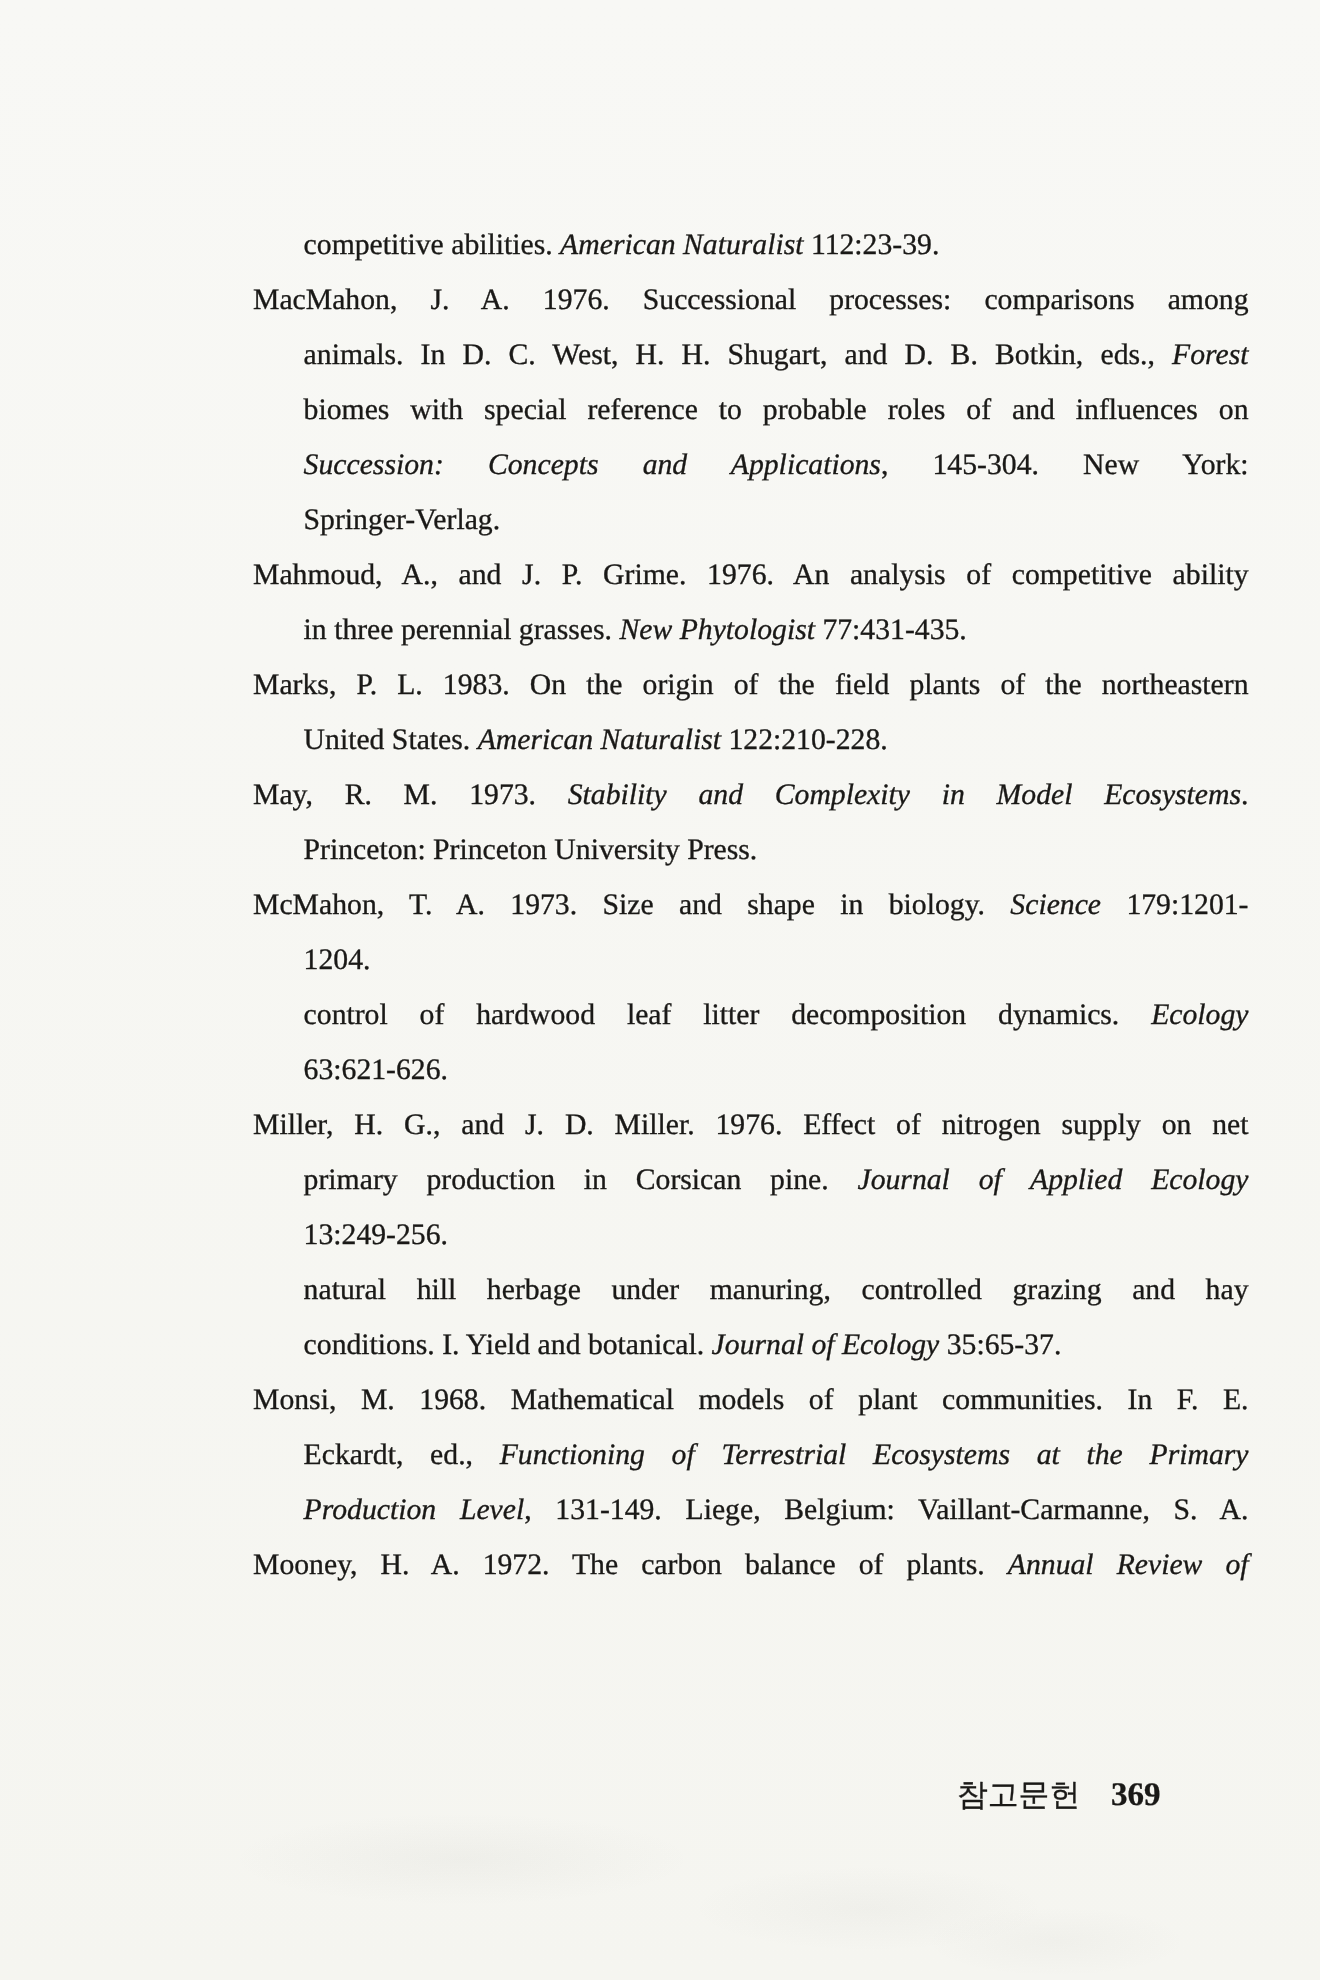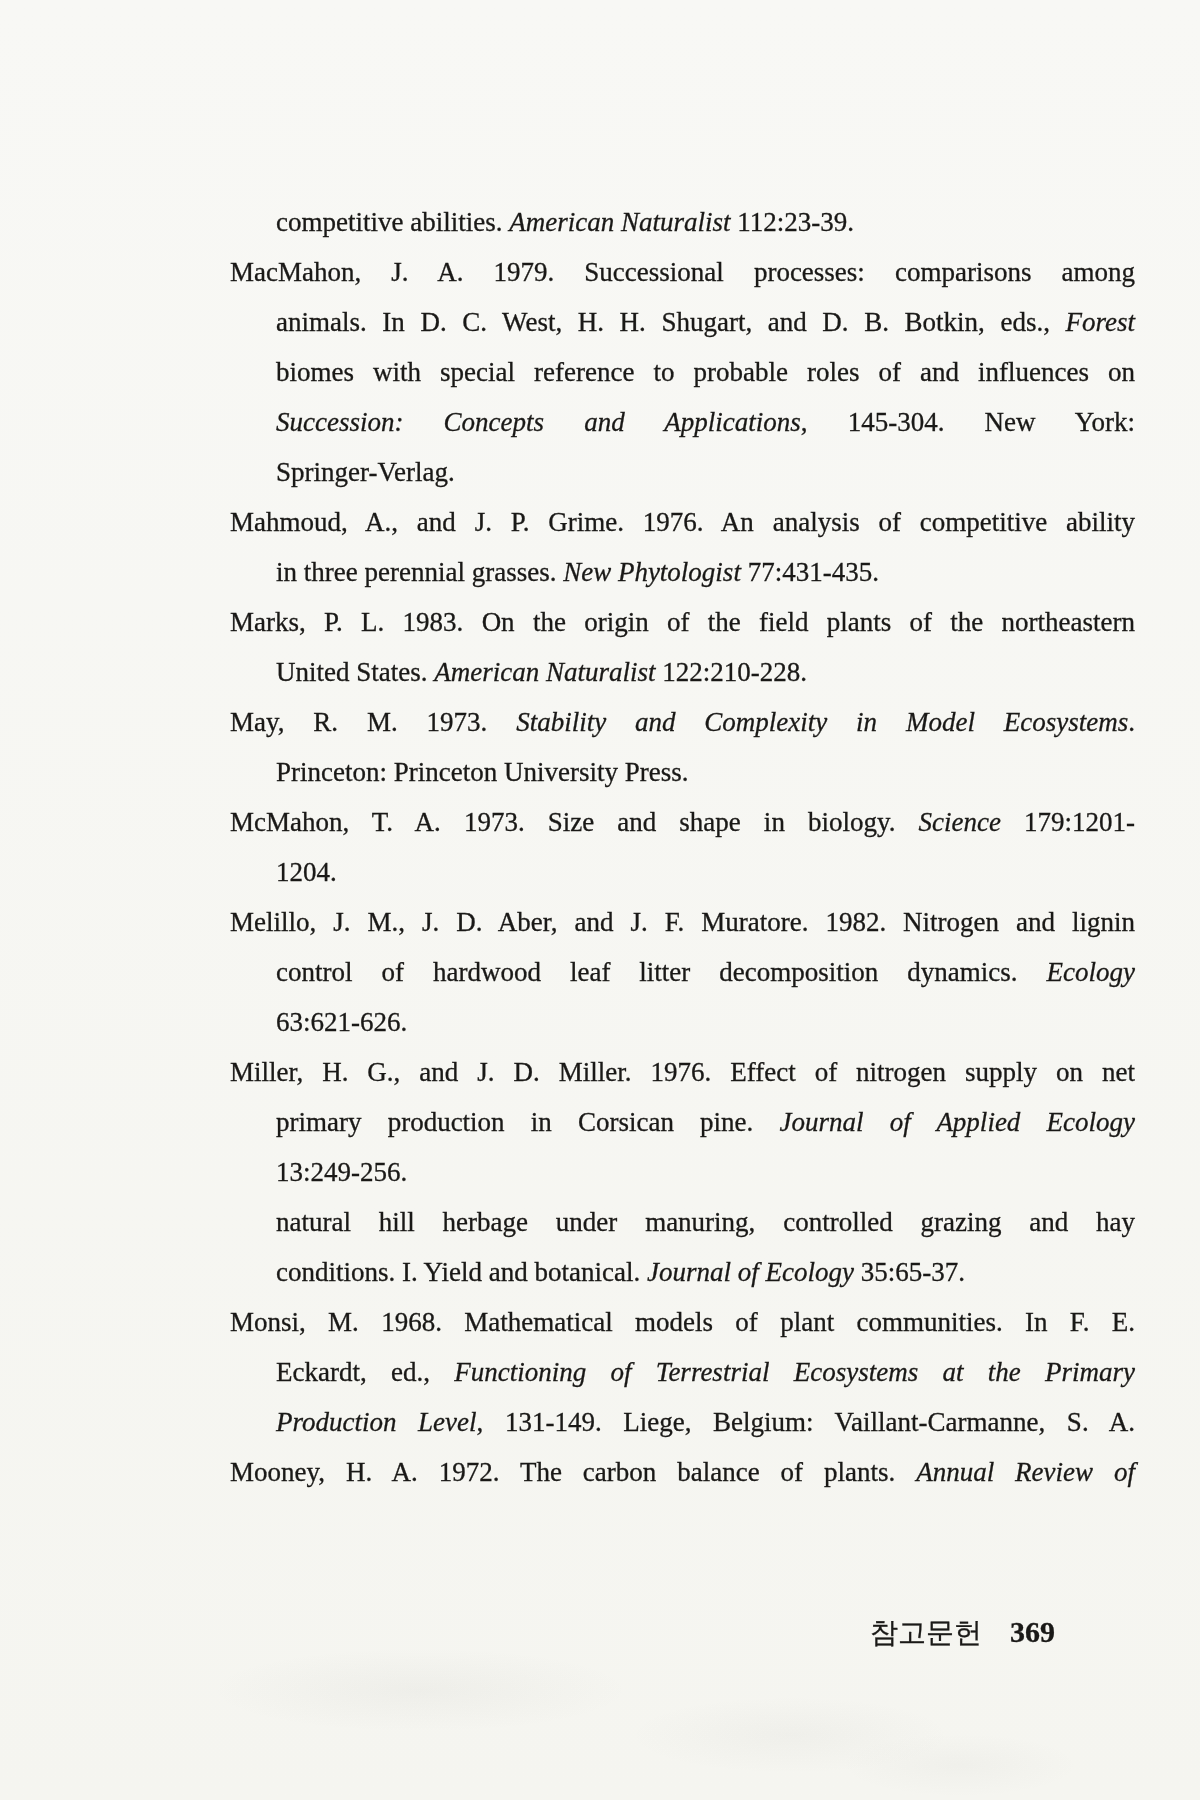--- a/index.html
+++ b/index.html
@@ -67,21 +67,21 @@
   }
 </style>
 </head>
 <body>
 
 <div class="refs">
     <div>
       <div class="line indent"><span>competitive abilities. </span><span class="it">American Naturalist</span><span> 112:23-39.</span></div>
     </div>
     <div>
-      <div class="line justify"><span>MacMahon, J. A. 1979. Successional processes: comparisons among</span></div>
+      <div class="line justify"><span>MacMahon, J. A. 1976. Successional processes: comparisons among</span></div>
       <div class="line indent justify"><span>animals. In D. C. West, H. H. Shugart, and D. B. Botkin, eds., </span><span class="it">Forest</span></div>
       <div class="line indent justify"><span>biomes with special reference to probable roles of and influences on</span></div>
       <div class="line indent justify"><span class="it">Succession: Concepts and Applications</span><span>, 145-304. New York:</span></div>
       <div class="line indent"><span>Springer-Verlag.</span></div>
     </div>
     <div>
       <div class="line justify"><span>Mahmoud, A., and J. P. Grime. 1976. An analysis of competitive ability</span></div>
       <div class="line indent"><span>in three perennial grasses. </span><span class="it">New Phytologist</span><span> 77:431-435.</span></div>
     </div>
     <div>
@@ -90,21 +90,20 @@
     </div>
     <div>
       <div class="line justify"><span>May, R. M. 1973. </span><span class="it">Stability and Complexity in Model Ecosystems</span><span>.</span></div>
       <div class="line indent"><span>Princeton: Princeton University Press.</span></div>
     </div>
     <div>
       <div class="line justify"><span>McMahon, T. A. 1973. Size and shape in biology. </span><span class="it">Science</span><span> 179:1201-</span></div>
       <div class="line indent"><span>1204.</span></div>
     </div>
     <div>
-      <div class="line justify"><span>Melillo, J. M., J. D. Aber, and J. F. Muratore. 1982. Nitrogen and lignin</span></div>
       <div class="line indent justify"><span>control of hardwood leaf litter decomposition dynamics. </span><span class="it">Ecology</span></div>
       <div class="line indent"><span>63:621-626.</span></div>
     </div>
     <div>
       <div class="line justify"><span>Miller, H. G., and J. D. Miller. 1976. Effect of nitrogen supply on net</span></div>
       <div class="line indent justify"><span>primary production in Corsican pine. </span><span class="it">Journal of Applied Ecology</span></div>
       <div class="line indent"><span>13:249-256.</span></div>
     </div>
     <div>
       <div class="line indent justify"><span>natural hill herbage under manuring, controlled grazing and hay</span></div>

